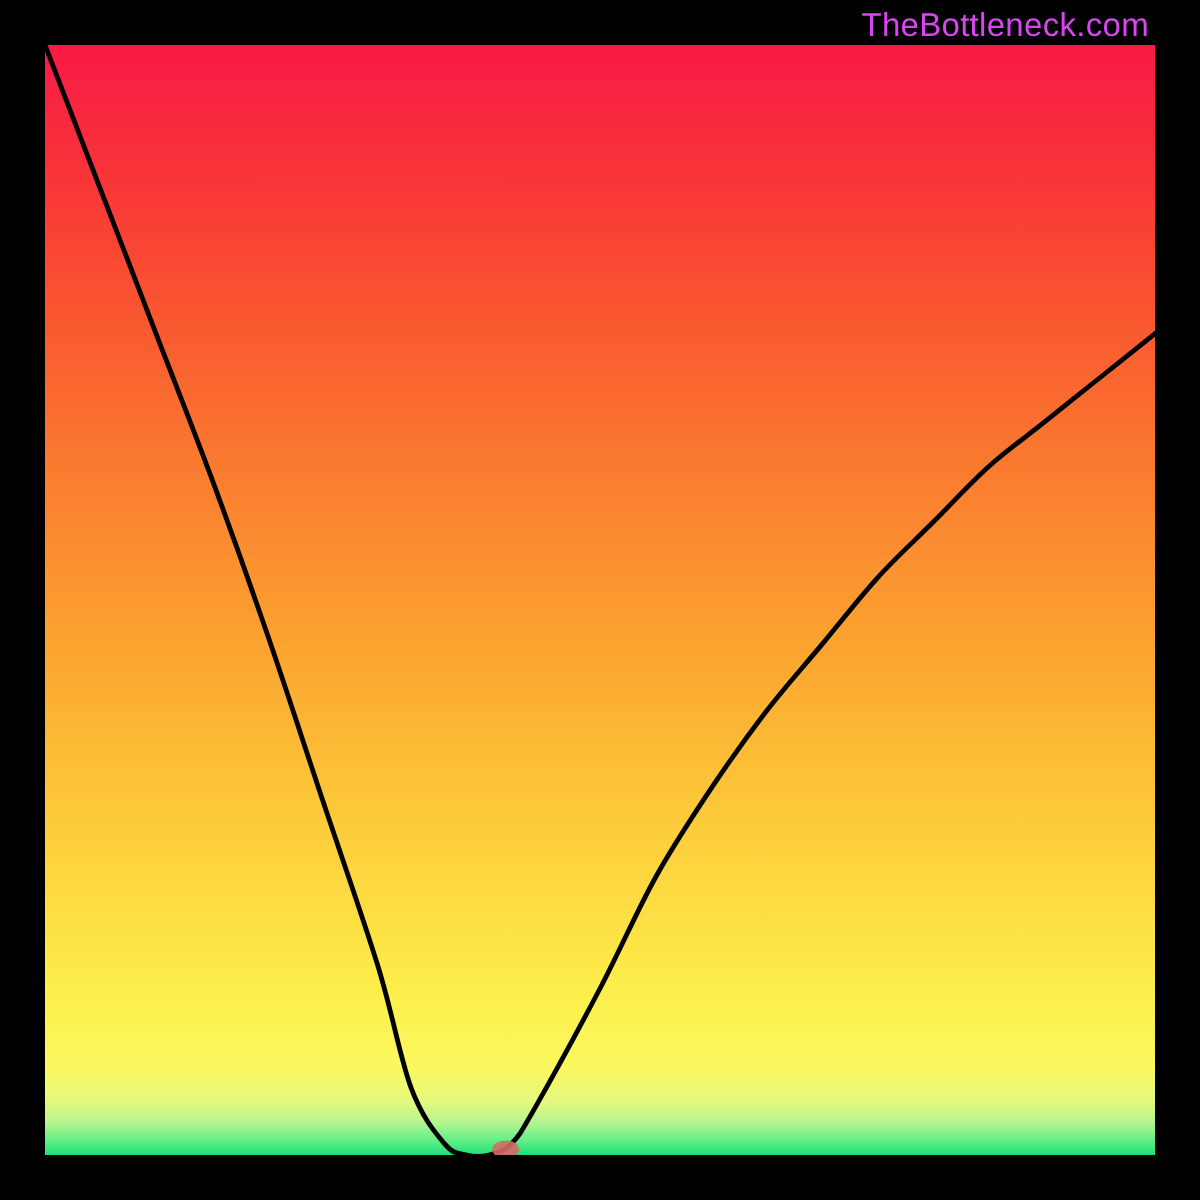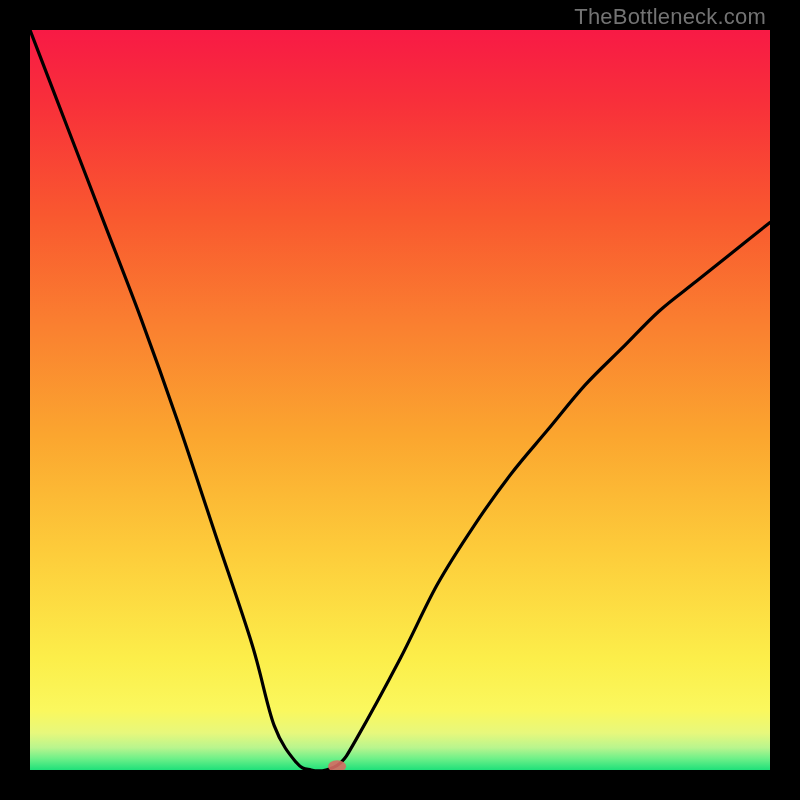--- a/index.html
+++ b/index.html
@@ -20,21 +20,21 @@
     position: absolute;
     left: 30px;
     top: 30px;
     width: 740px;
     height: 740px;
   }
   .watermark {
     position: absolute;
     top: 4px;
     right: 34px;
-    color: #737373;
+    color: #d946ef;
     font-size: 22px;
     font-weight: 500;
     letter-spacing: 0.2px;
     z-index: 5;
   }
   svg {
     display: block;
   }
 </style>
 </head>

